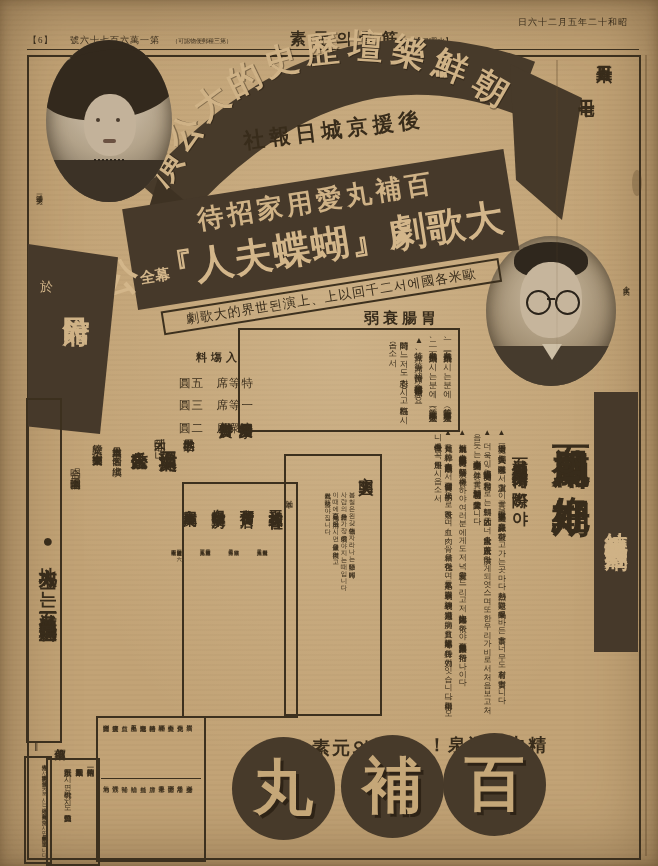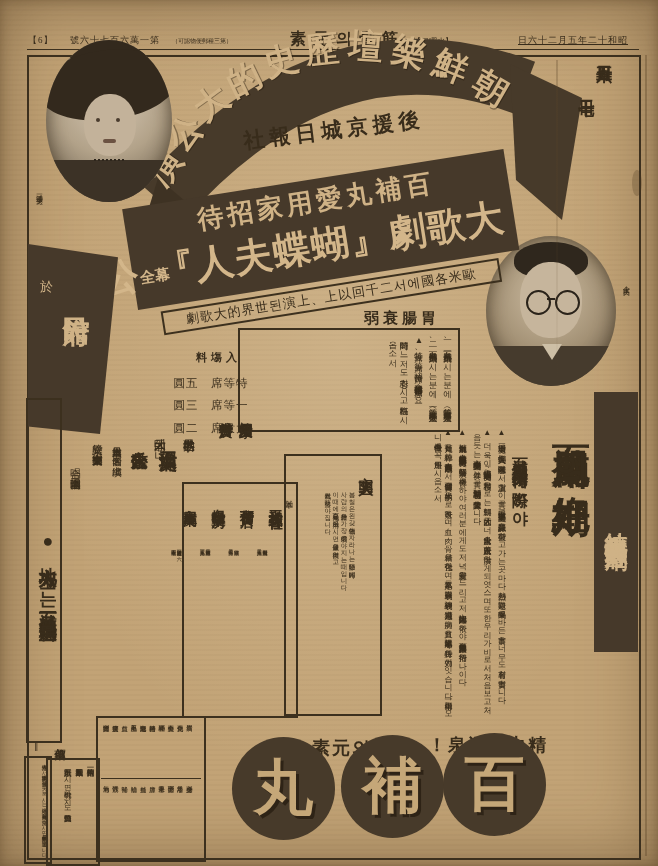--- a/index.html
+++ b/index.html
@@ -31,21 +31,21 @@
   .line1{font-size:26px;letter-spacing:4px;color:#cfb286;font-weight:bold;}
   .line2{font-size:38px;color:#d3b68a;font-weight:bold;letter-spacing:1px;margin-top:2px;}
   .stack{display:inline-block;width:18px;font-size:15px;line-height:1.05;direction:ltr;unicode-bidi:isolate;writing-mode:horizontal-tb;word-break:break-all;vertical-align:4px;letter-spacing:0;}
   .strip{margin:5px 30px 0;border:2px solid #3c301e;padding:1px 4px;font-size:13px;letter-spacing:1px;text-align:center;}
   
   .venue{left:28px;top:244px;width:90px;height:190px;background:#46392a;clip-path:polygon(0 0,100% 7%,80% 100%,0 96%);}
   
   .bx{border:2px solid #3c301e;}
   .colflow{writing-mode:vertical-rl;text-orientation:upright;}
   .invite-col{font-size:8.5px;line-height:1.35;margin-block-end:3px;letter-spacing:.5px;}
-  .adm-row{font-size:11.5px;line-height:1.95;letter-spacing:1px;text-align:center;}
+  .adm-row{font-size:11.5px;line-height:1.95;letter-spacing:1px;}
   .store{margin-block-end:1px;}
   .snote{font-size:8px;margin-top:6px;line-height:1.1;}
   .sname{font-size:14px;font-weight:bold;line-height:1.15;letter-spacing:1px;margin-top:10px;}
   .saddr,.stel{font-size:5px;line-height:1.15;margin-top:58px;letter-spacing:0;}
   .civ-head{font-size:15px;font-weight:bold;letter-spacing:2px;margin-top:4px;}
   .civ-col{font-size:6.5px;line-height:1.25;margin-top:26px;letter-spacing:.5px;}
   .para{font-size:8px;line-height:1.3;margin-block-end:4px;letter-spacing:.4px;}
   .ind-cell{font-size:6.3px;line-height:1.15;margin-block-end:2px;letter-spacing:0;}
   .price-col{font-size:7.5px;line-height:1.25;margin-block-end:2px;}
   .circle{position:absolute;width:103px;height:103px;border-radius:50%;background:#473a2a;display:flex;align-items:center;justify-content:center;}
@@ -55,21 +55,21 @@
 </head>
 <body>
 
 <div class="page">
 
   <div class="abs mast" style="left:28px;top:34px;">【6】</div>
   <div class="abs mast rtl" style="left:70px;top:34px;">第一萬六百七十六號</div>
   <div class="abs rtl" style="left:172px;top:37px;font-size:6px;">（第三種郵便物認可）</div>
   <div class="abs rtl bold" style="left:290px;top:29px;font-size:16px;letter-spacing:7px;">筋骨의元素</div>
   <div class="abs rtl" style="left:413px;top:36px;font-size:8px;">【水曜日】</div>
-  <div class="abs mast rtl" style="left:518px;top:34px;text-decoration:underline;">昭和十二年五月二十六日</div>
+  <div class="abs mast rtl" style="left:518px;top:16px;">昭和十二年五月二十六日</div>
   <div class="abs rule" style="left:27px;top:49px;width:612px;height:1px;"></div>
   <div class="abs frame"></div>
 
   <svg class="abs" style="left:130px;top:28px;" width="520" height="300">
     <path d="M 32 175 Q 200 -15 395 60" stroke="#473a2a" stroke-width="56" fill="none"></path>
     <polygon points="380,36 452,70 432,192 386,152" fill="#473a2a"></polygon>
     <polygon points="28,150 75,190 58,235 14,196" fill="#3e3223"></polygon>
   </svg>
   <div class="abs" id="arc-chars" style="left:0;top:0;">
       <span class="arcch" style="left: 472px; top: 66px; transform: rotate(30deg);">朝</span>

